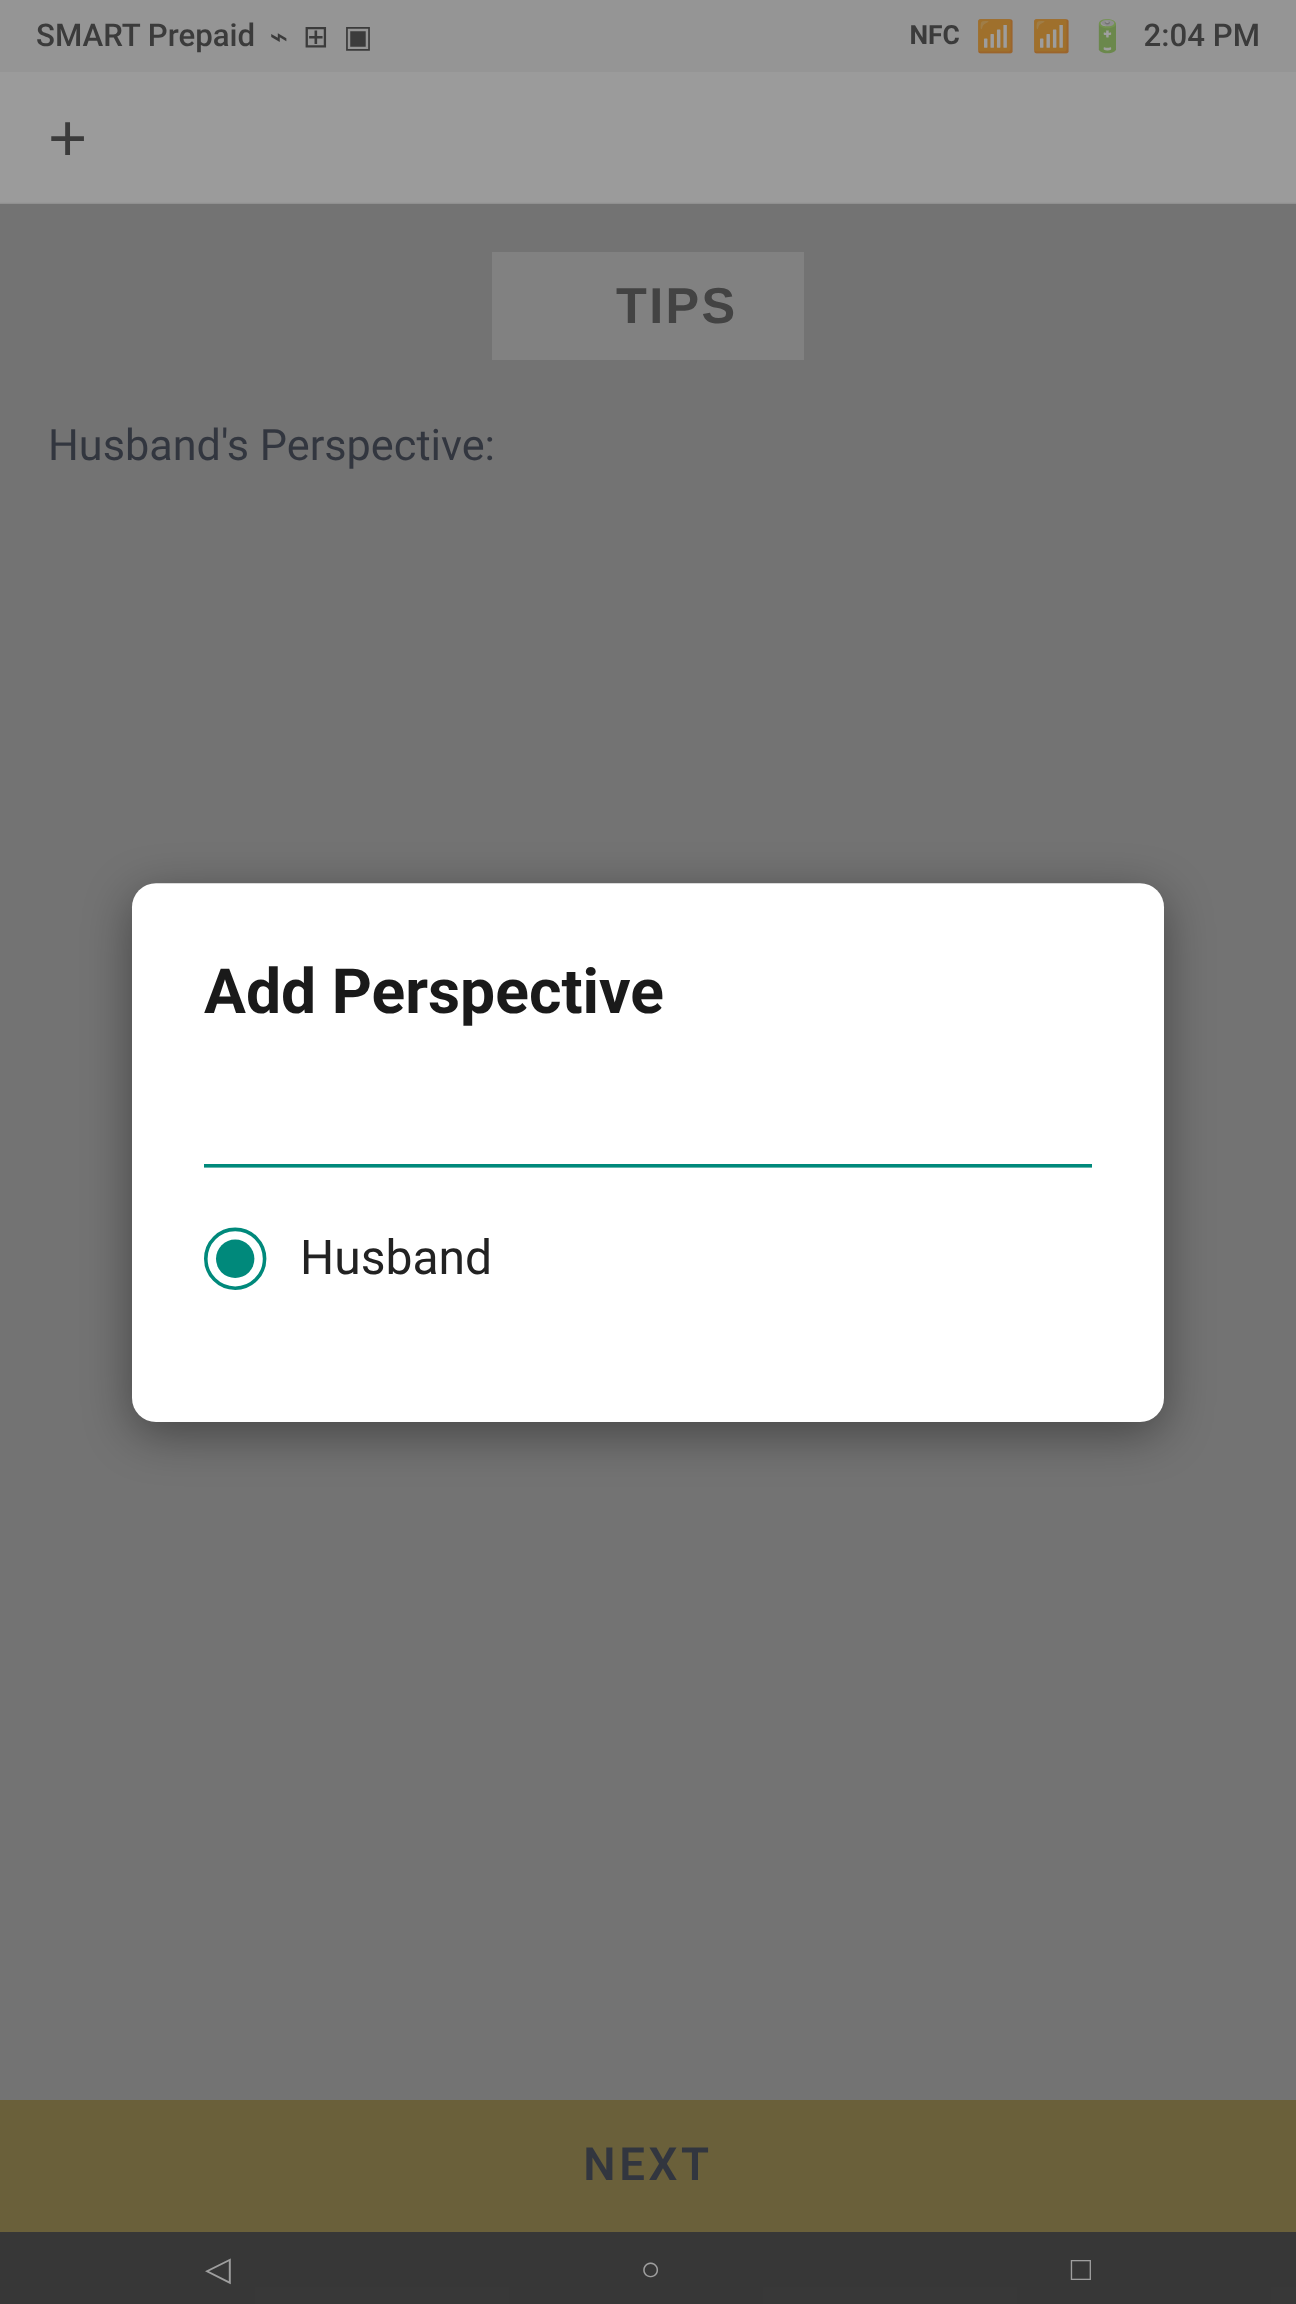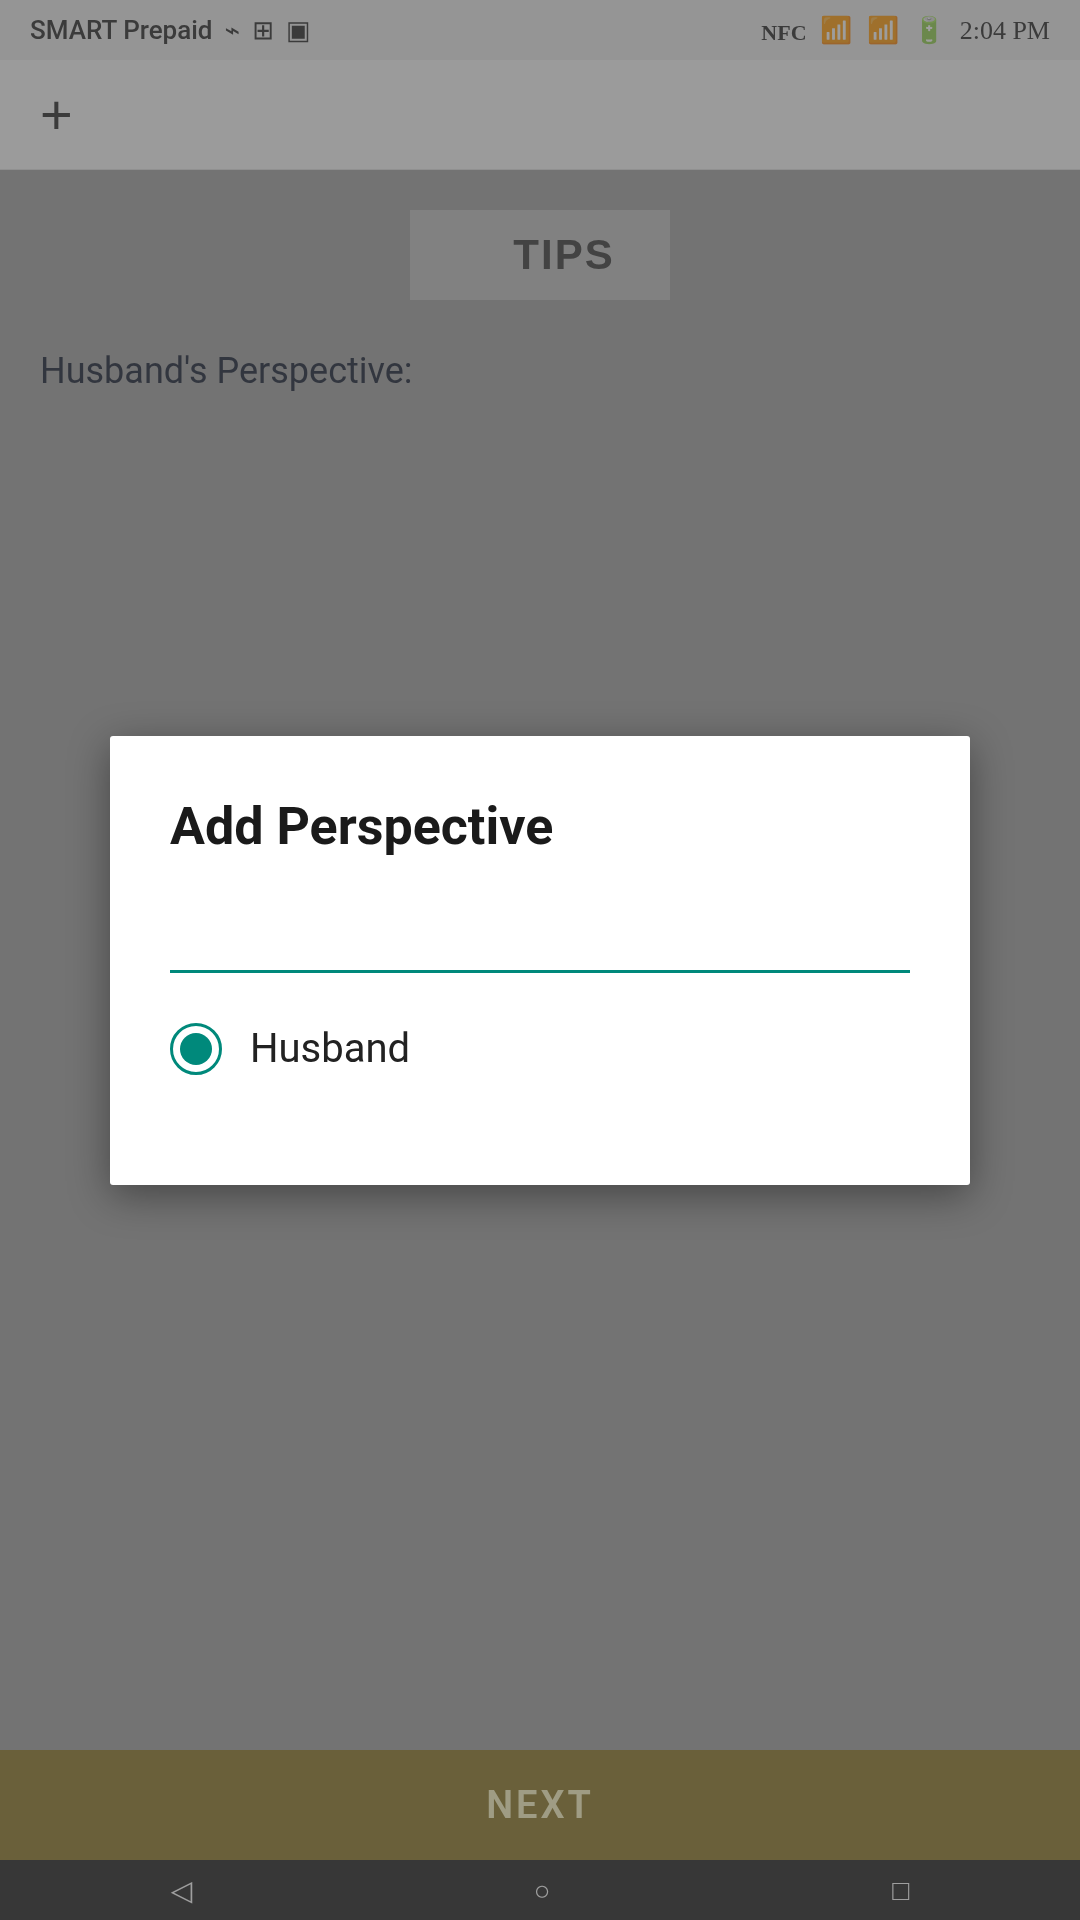--- a/index.html
+++ b/index.html
@@ -36,24 +36,23 @@
     }
 
     .status-left {
       display: flex;
       align-items: center;
       gap: 12px;
     }
 
     .status-right {
       display: flex;
-      align-items: flex-end;
+      align-items: center;
       gap: 14px;
       font-size: 26px;
-      font-family: Liberation Serif, serif;
     }
 
     
     .app-bar {
       width: 100%;
       height: 110px;
       background: #f5f5f5;
       display: flex;
       align-items: center;
       justify-content: space-between;
@@ -123,21 +122,21 @@
       background: #8a7420;
       display: flex;
       align-items: center;
       justify-content: center;
       z-index: 5;
     }
 
     .next-button-label {
       font-size: 38px;
       font-weight: 600;
-      color: #fef9c3;
+      color: #0f172a;
       letter-spacing: 3px;
     }
 
     
     .android-nav {
       position: absolute;
       bottom: 0;
       left: 0;
       width: 100%;
       height: 60px;
@@ -164,21 +163,21 @@
       z-index: 20;
       display: flex;
       align-items: center;
       justify-content: center;
     }
 
     
     .dialog {
       width: 860px;
       background: #fff;
-      border-radius: 3px;
+      border-radius: 20px;
       padding: 60px 60px 50px 60px;
       box-shadow: 0 10px 40px rgba(0,0,0,0.4);
     }
 
     .dialog-title {
       font-size: 52px;
       font-weight: 700;
       color: #1a1a1a;
       margin-bottom: 50px;
     }

